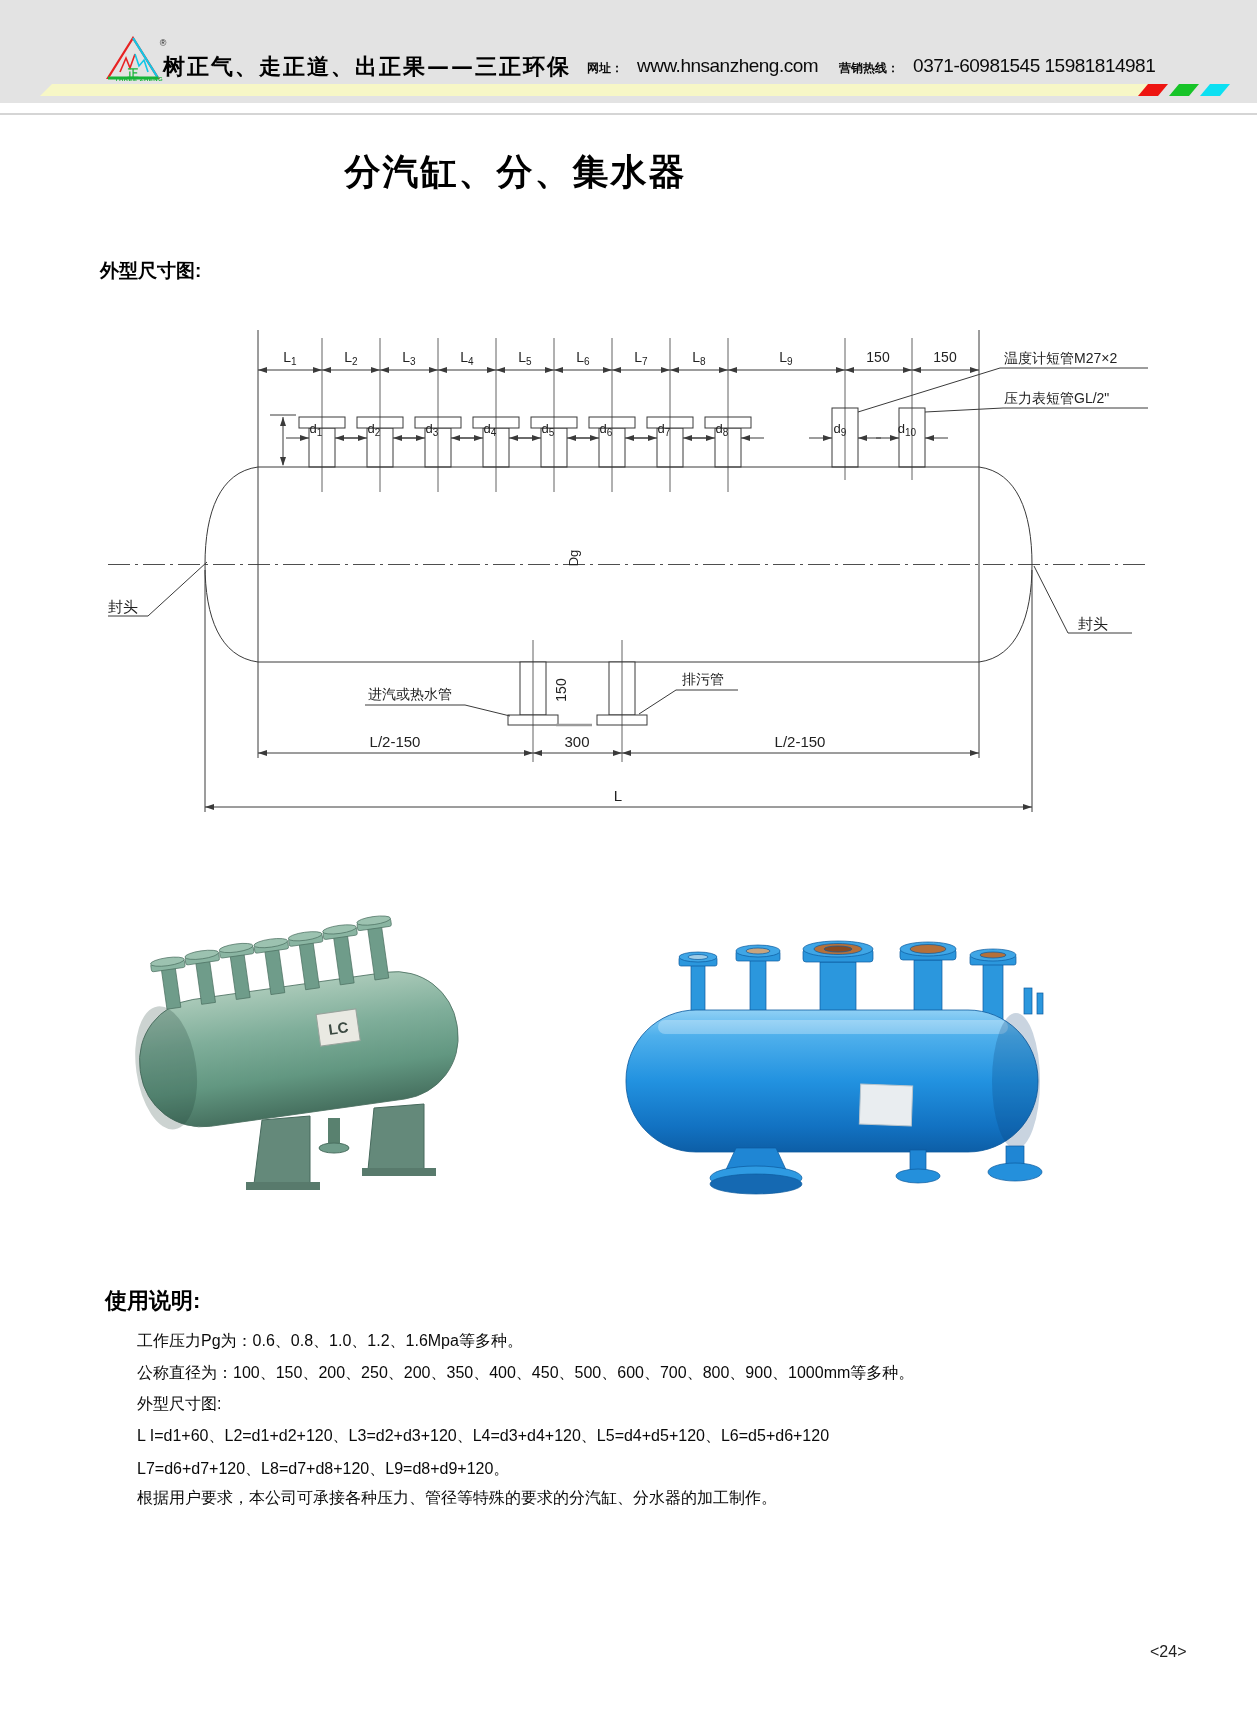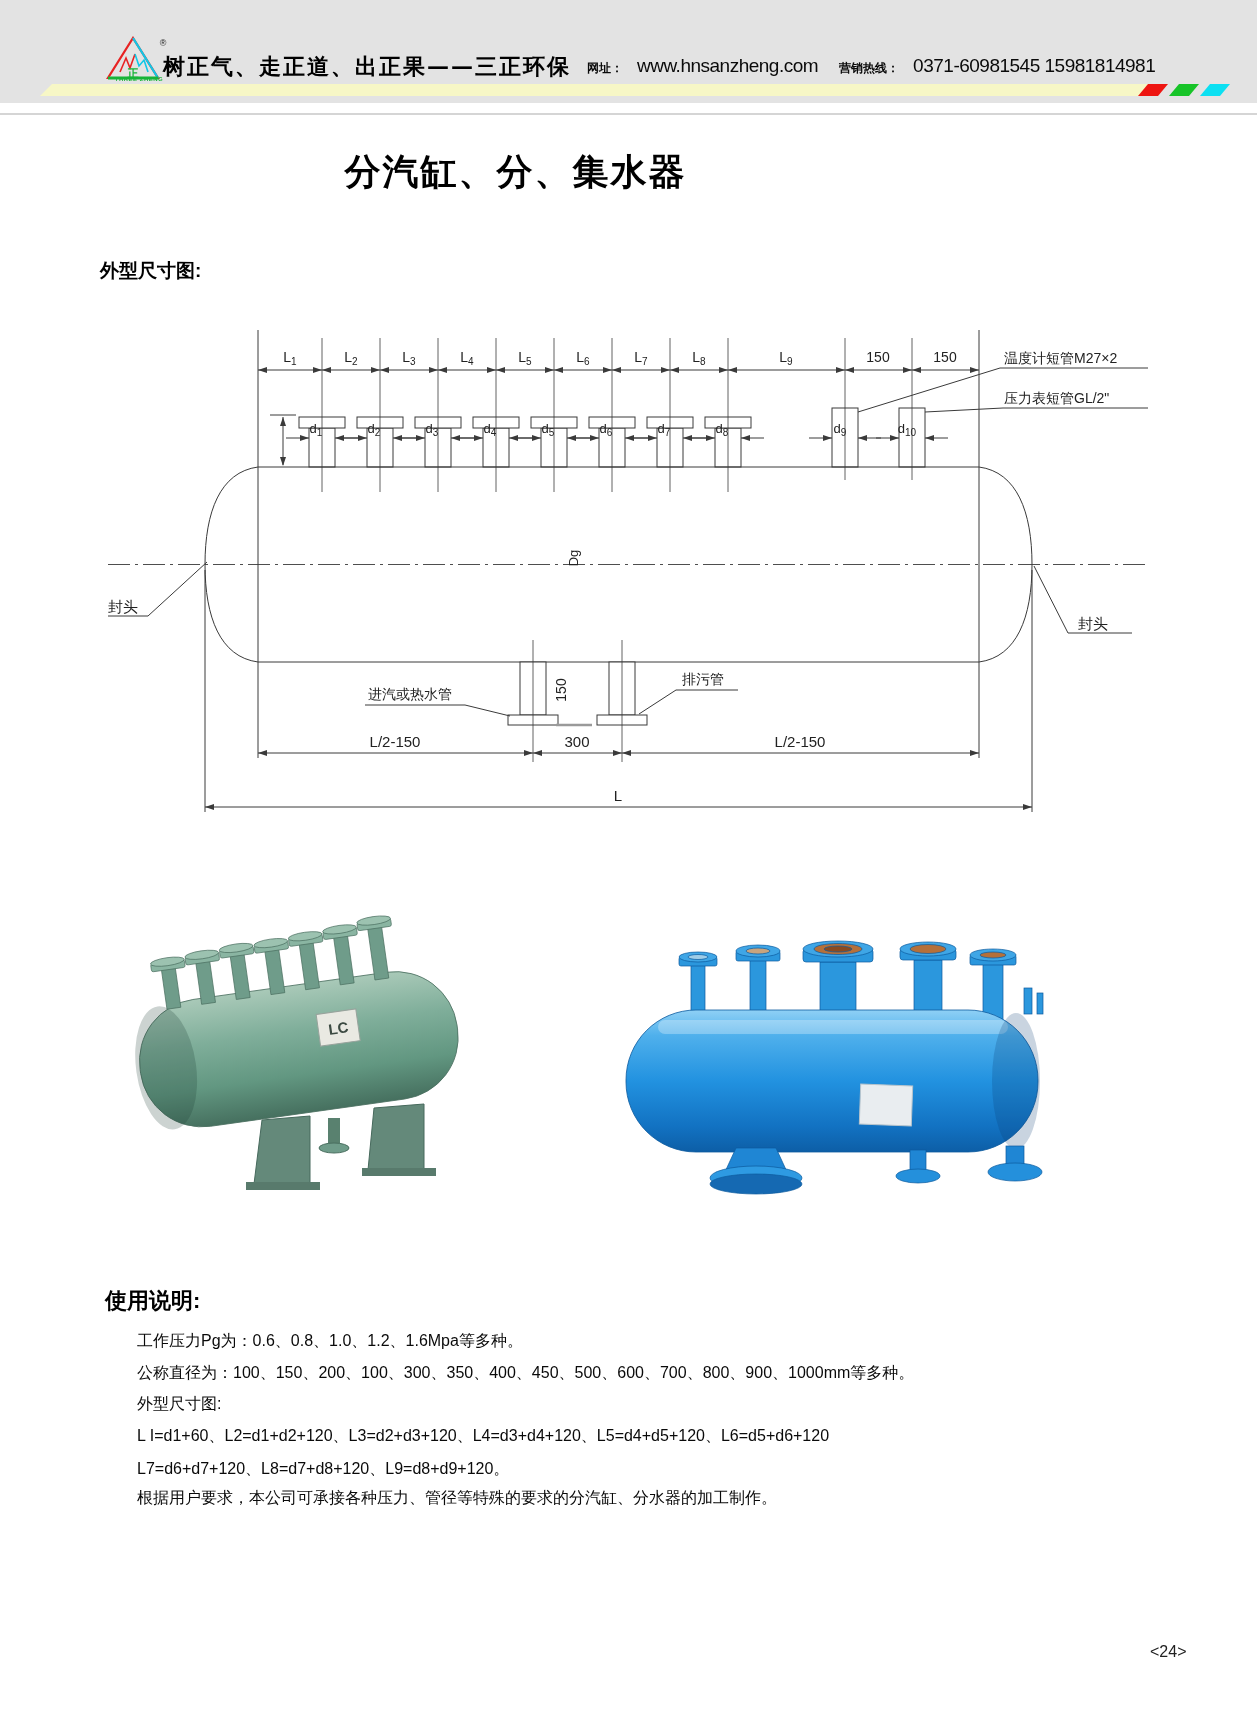--- a/index.html
+++ b/index.html
@@ -419,20 +419,20 @@
       <ellipse cx="138" cy="324" rx="46" ry="10" fill="#1569b2"></ellipse>
       <rect x="292" y="290" width="16" height="24" fill="#1f86d4"></rect>
       <ellipse cx="300" cy="316" rx="22" ry="7" fill="#2490dc"></ellipse>
       <rect x="388" y="286" width="18" height="24" fill="#1f86d4"></rect>
       <ellipse cx="397" cy="312" rx="27" ry="9" fill="#2490dc"></ellipse>
     </g>
   </svg>
 
   <div class="usage-head">使用说明:</div>
   <div class="uline" style="top:1331px;">工作压力Pg为：0.6、0.8、1.0、1.2、1.6Mpa等多种。</div>
-  <div class="uline" style="top:1363px;">公称直径为：100、150、200、100、300、350、400、450、500、600、700、800、900、1000mm等多种。</div>
+  <div class="uline" style="top:1363px;">公称直径为：100、150、200、250、200、350、400、450、500、600、700、800、900、1000mm等多种。</div>
   <div class="uline" style="top:1394px;">外型尺寸图:</div>
   <div class="uline" style="top:1426px;">L I=d1+60、L2=d1+d2+120、L3=d2+d3+120、L4=d3+d4+120、L5=d4+d5+120、L6=d5+d6+120</div>
   <div class="uline" style="top:1459px;">L7=d6+d7+120、L8=d7+d8+120、L9=d8+d9+120。</div>
   <div class="uline" style="top:1488px;">根据用户要求，本公司可承接各种压力、管径等特殊的要求的分汽缸、分水器的加工制作。</div>
 
   <div class="pageno">&lt;24&gt;</div>
 </div>
 
 </body></html>

